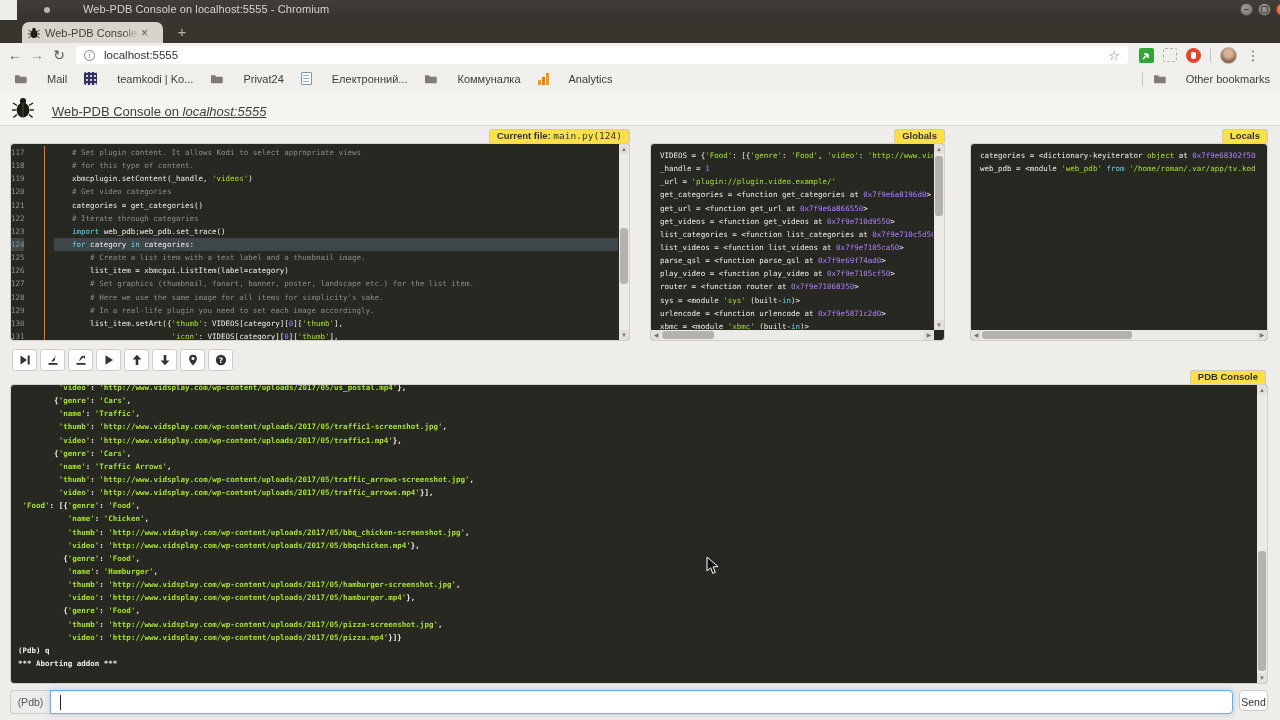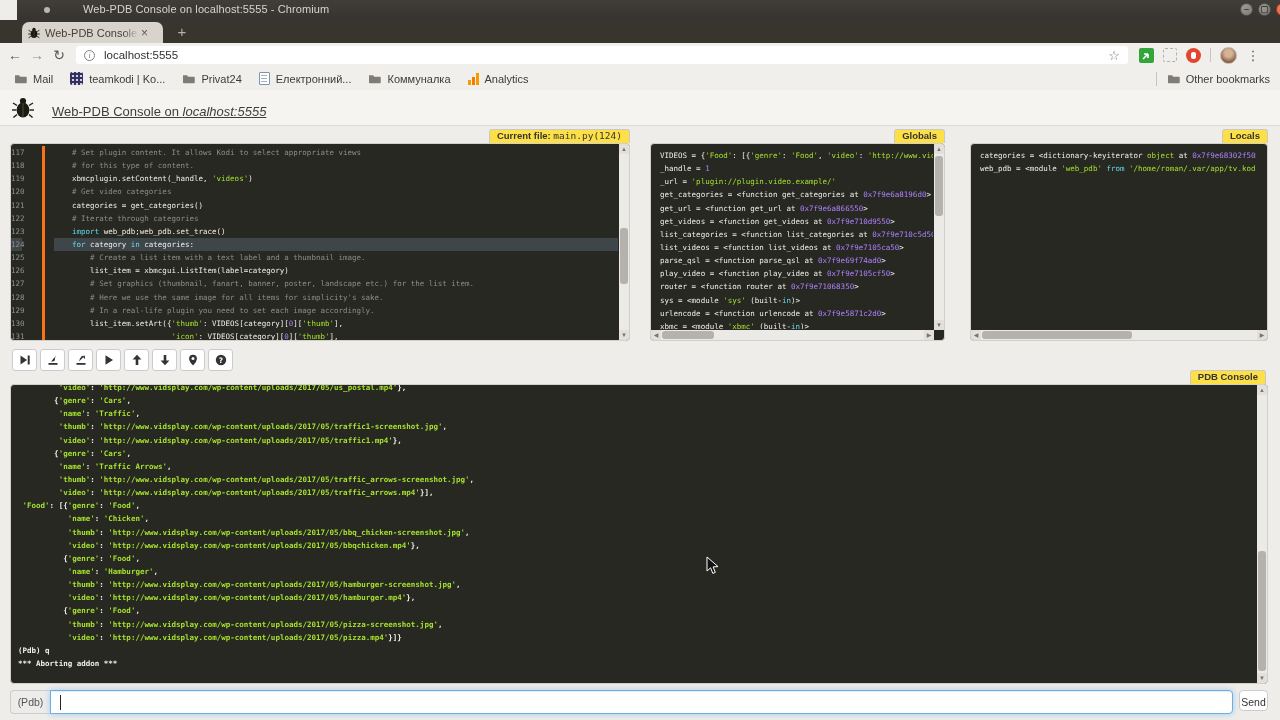--- a/index.html
+++ b/index.html
@@ -38,21 +38,21 @@
   .ext-green { width:15px; height:15px; border-radius:2px; background:#34a53b; position:relative; }
   .ext-green svg { position:absolute; left:2px; top:2px; }
   .ext-ghost { width:14px; height:14px; border:1px dashed #b3b0aa; border-radius:2px; }
   .ext-red { width:15px; height:15px; border-radius:50%; background:#e1472e; position:relative; }
   .ext-red::after { content:""; position:absolute; left:5px; top:4px; width:5px; height:7px; background:#fff; border-radius:2px; }
   .chrome-sep { width:1px; height:14px; background:#c8c5c0; }
   .avatar { width:17px; height:17px; border-radius:50%; background:radial-gradient(circle at 50% 35%, #d8b296 30%, #8a6248 70%, #5d4030); border:1px solid #b9b6b0; }
   .kebab { font-size:13px; color:#55524d; width:14px; text-align:center; letter-spacing:0; }
 
   .bookmarks { position:absolute; left:0; top:67px; width:1280px; height:23px; background:#f1efec; display:flex; align-items:center; padding-left:14px; }
-  .bm { display:flex; align-items:center; gap:6px; margin-right:17px; }
+  .bm { display:flex; align-items:center; gap:20px; margin-right:17px; }
   .bm-label { font-size:11px; color:#3e3c38; white-space:nowrap; }
   .bm-right { margin-left:auto; display:flex; align-items:center; margin-right:10px; }
   .kodi-fav { width:13px; height:13px; border-radius:2px; background:#34315f;
     background-image:radial-gradient(#cfcdea 1px, transparent 1px); background-size:4px 4px; background-position:1px 2px; }
   .doc-fav { width:11px; height:13px; background:#fff; border:1px solid #8096aa; border-radius:1px; position:relative; }
   .doc-fav::after { content:""; position:absolute; left:1px; top:2px; width:6px; height:1px; background:#9eb1c2;
     box-shadow:0 3px 0 #9eb1c2, 0 6px 0 #9eb1c2; }
   .ga-fav { display:flex; align-items:flex-end; gap:1px; height:12px; }
   .ga-fav i { display:block; width:3px; background:#f59b00; }
   .ga-fav i:nth-child(1){height:5px;} .ga-fav i:nth-child(2){height:8px; background:#ef7d00;} .ga-fav i:nth-child(3){height:12px;}
@@ -70,21 +70,21 @@
 
   .dkpanel { position:absolute; background:#272822; border:1px solid #d3d0cb; border-radius:4px; overflow:hidden; }
   .cl { white-space:pre; height:13.15px; line-height:13.15px; font-size:7.5px; font-family:"DejaVu Sans Mono", monospace; color:#f0efe9; }
   .tk-s, .tk-b { color:#a6e22e; }
   .tk-k { color:#66d9ef; }
   .tk-n { color:#ae81ff; }
   .tk-c { color:#8a8f85; }
   .cl.current { background:rgba(125,150,175,0.28); }
 
   .code-flex { display:flex; position:absolute; left:0; top:2px; right:11px; bottom:0; overflow:hidden; }
-  .gutter { width:34px; flex:none; text-align:left; padding-right:20px; border-right:3px solid #f97316; }
+  .gutter { width:34px; flex:none; text-align:left; padding-right:20px; border-right:1px solid #f97316; }
   .gutter .cl { color:#8f908a; }
   .codecol { flex:1; padding-left:9px; overflow:hidden; }
 
   .tokpad { position:absolute; left:9px; top:5px; right:11px; bottom:11px; overflow:hidden; }
   .conpad { position:absolute; left:7px; top:-4px; right:11px; bottom:0; overflow:hidden; }
 
   
   .vsb { position:absolute; top:0; right:0; width:10px; background:#eceae6; }
   .hsb { position:absolute; left:0; bottom:0; height:10px; background:#eceae6; }
   .sb-btn { position:absolute; width:10px; height:10px; color:#77746e; font-size:6px; line-height:10px; text-align:center; background:#e3e0db; }

